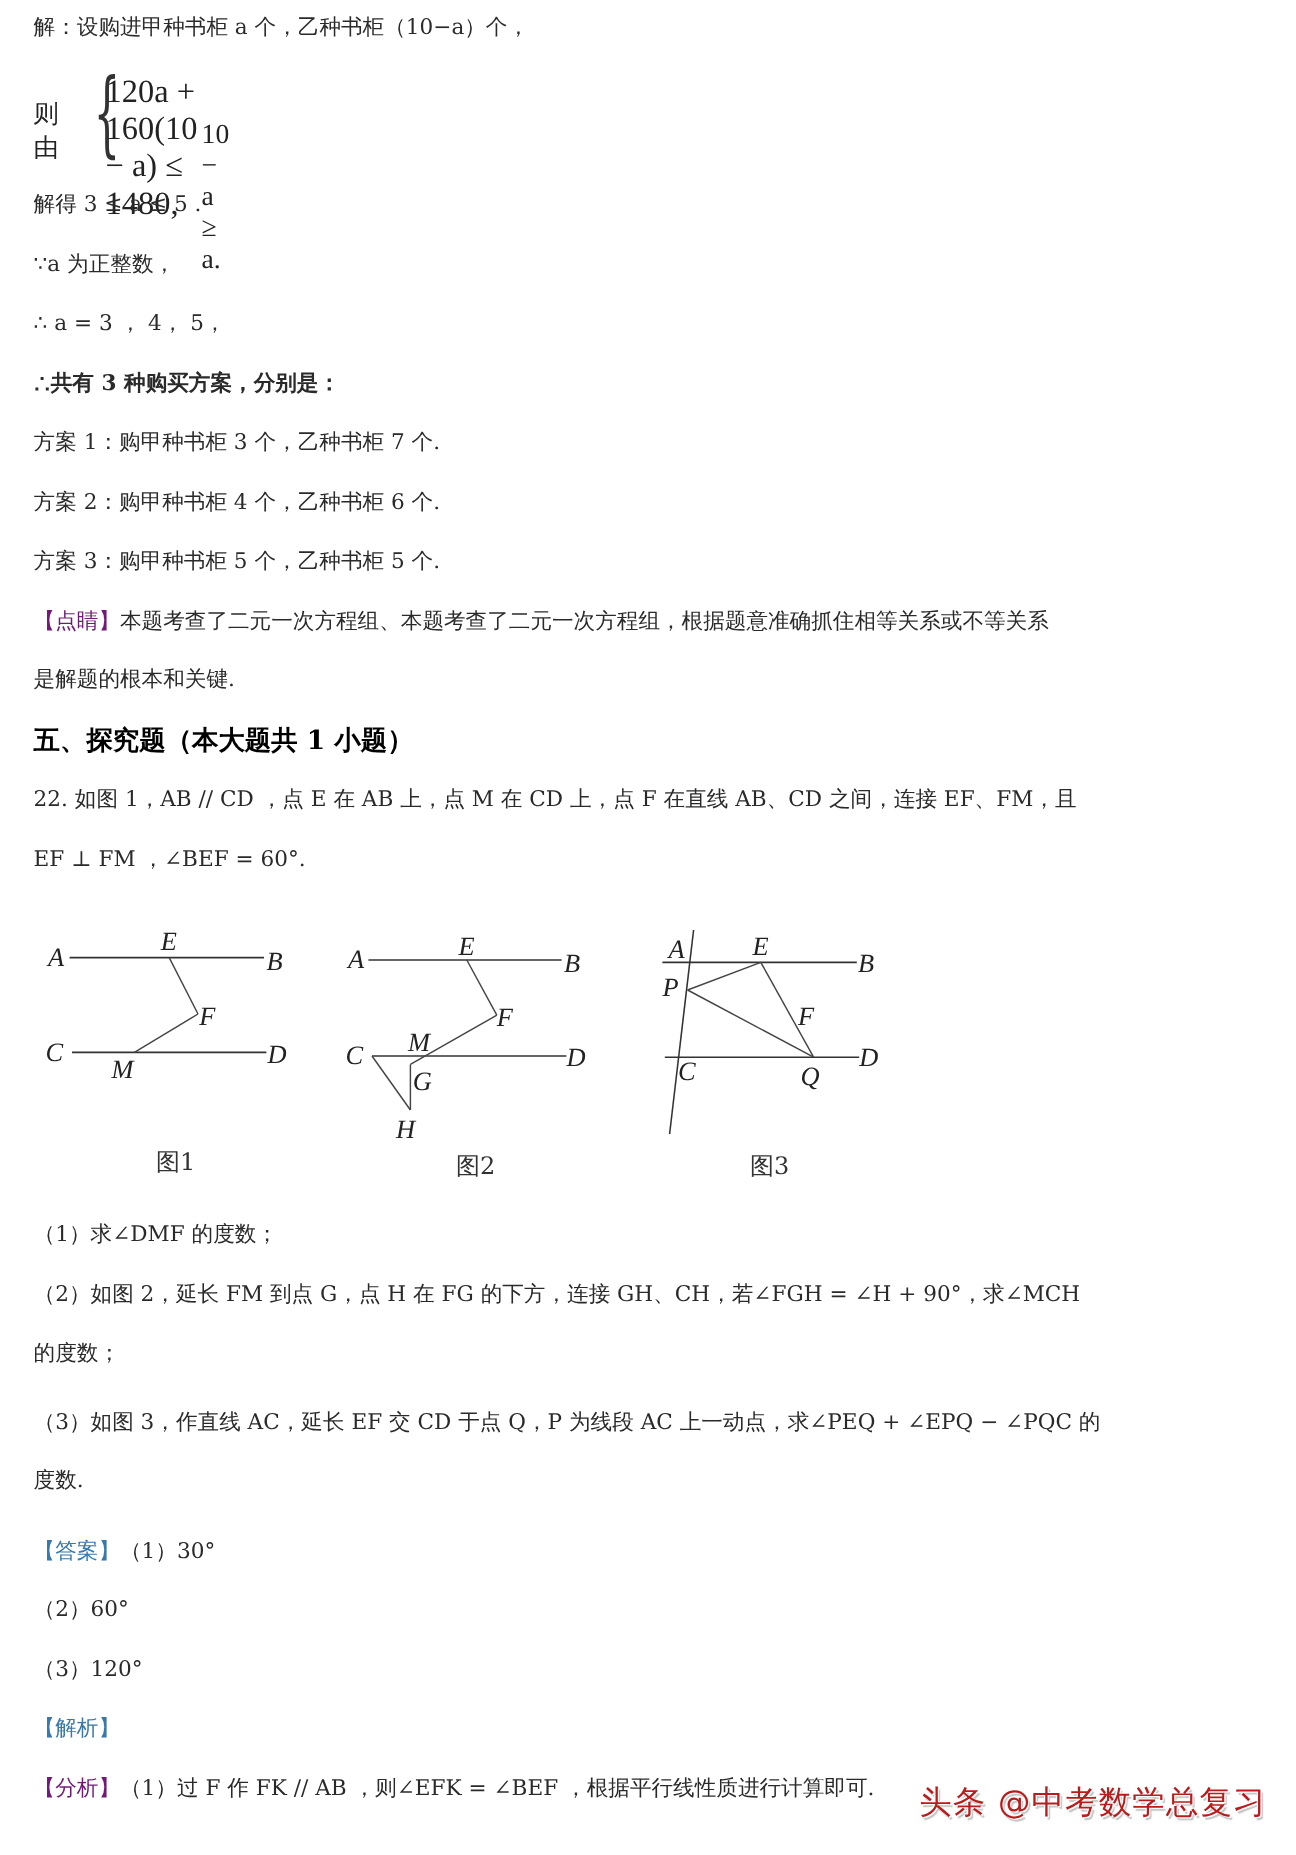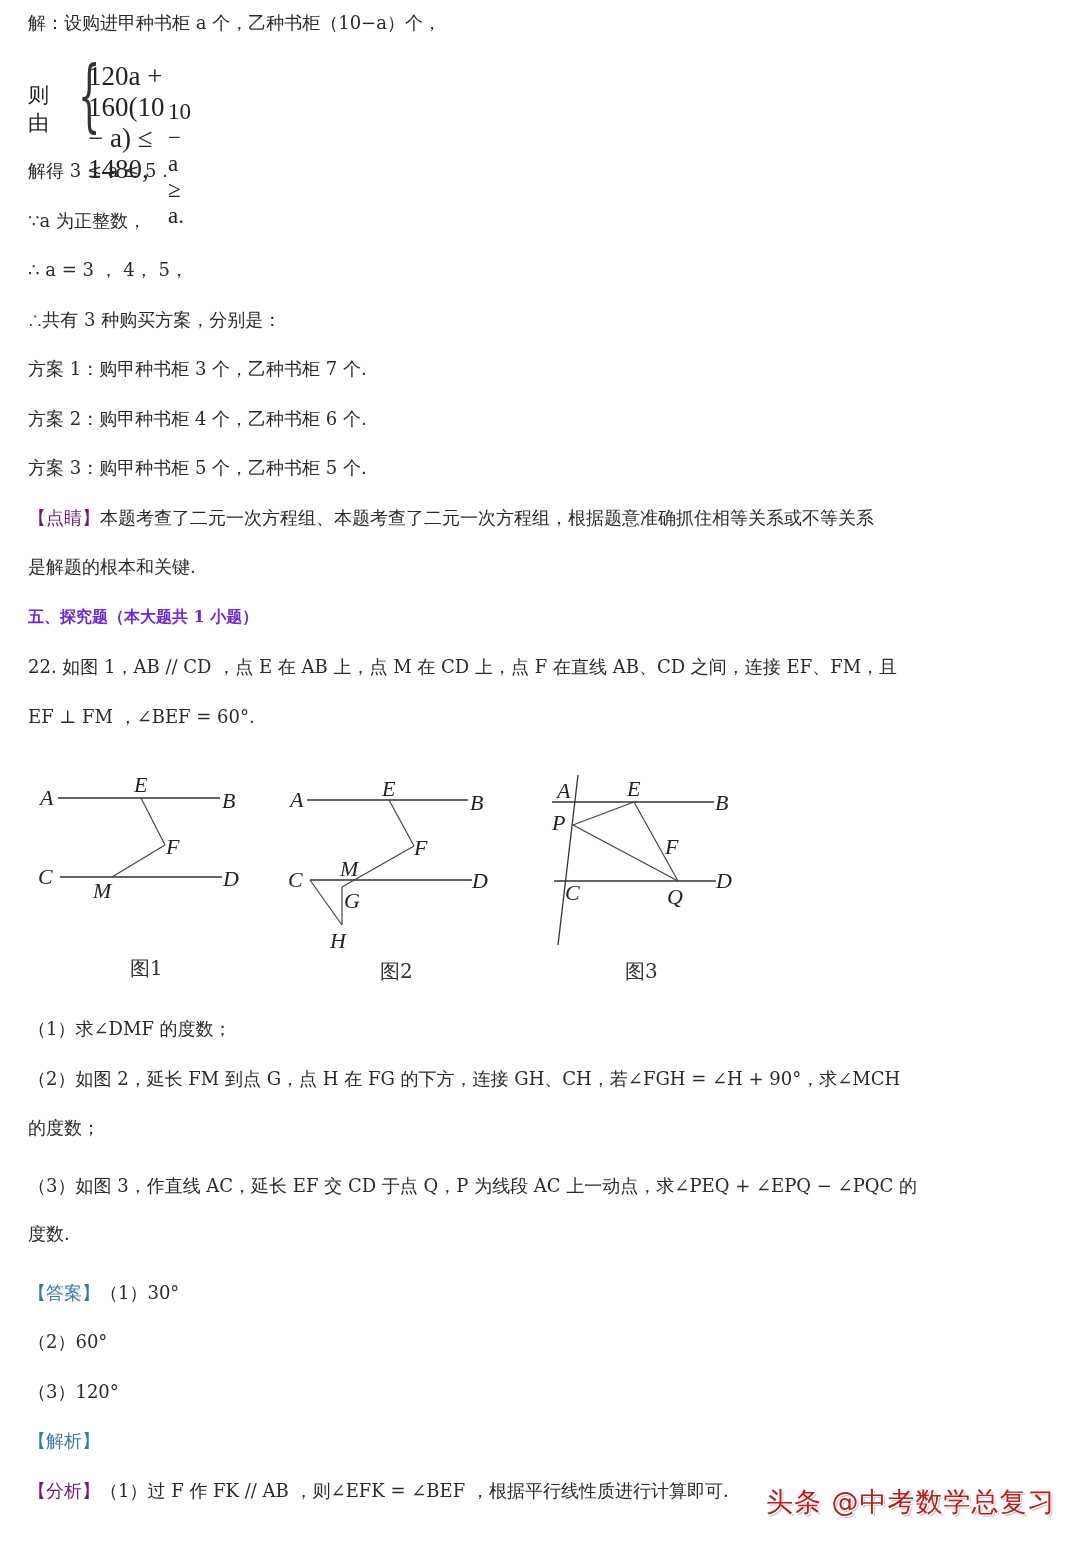--- a/index.html
+++ b/index.html
@@ -5,21 +5,21 @@
   html, body { margin: 0; padding: 0; background: #ffffff; }
   body {
     width: 1080px; height: 1546px; position: relative; overflow: hidden;
     font-family: "DejaVu Serif", "Liberation Serif", serif;
     color: #222222;
   }
   .line {
     position: absolute; left: 28px; white-space: nowrap;
     font-size: 18px; line-height: 30px; color: #2a2a2a;
   }
-  .heading { font-size: 16px; font-weight: bold; color: #6d28d9; }
+  .heading { font-size: 22px; font-weight: bold; color: #000000; }
   .tag-blue { color: #3a78a8; }
   .tag-black { color: #701a75; }
   .system {
     position: absolute; left: 28px; top: 55px; height: 80px;
     font-size: 21px;
   }
   .system .label { position: absolute; left: 0; top: 26px; }
   .system .brace {
     position: absolute; left: 50px; top: 0; font-size: 78px; line-height: 80px;
     font-family: "DejaVu Serif", serif; font-weight: 200; color: #333;
@@ -47,21 +47,21 @@
 <div class="system">
   <span class="label">则由</span>
   <span class="brace">{</span>
   <span class="eq1">120a + 160(10 − a) ≤ 1480,</span>
   <span class="eq2">10 − a ≥ a.</span>
 </div>
 
 <div class="line" style="top:156px;">解得 3 ≤ a ≤ 5 .</div>
 <div class="line" style="top:206px;">∵a 为正整数，</div>
 <div class="line" style="top:255px;">∴ a = 3 ， 4， 5，</div>
-<div class="line" style="top:305px;">∴共有 3 种购买方案，分别是：</div>
+<div class="line" style="top:305px;font-weight:bold;">∴共有 3 种购买方案，分别是：</div>
 <div class="line" style="top:354px;">方案 1：购甲种书柜 3 个，乙种书柜 7 个.</div>
 <div class="line" style="top:404px;">方案 2：购甲种书柜 4 个，乙种书柜 6 个.</div>
 <div class="line" style="top:453px;">方案 3：购甲种书柜 5 个，乙种书柜 5 个.</div>
 
 <div class="line" style="top:503px;">
   <span class="tag-black">【点睛】</span><span>本题考查了二元一次方程组、本题考查了二元一次方程组，根据题意准确抓住相等关系或不等关系</span>
 </div>
 <div class="line" style="top:552px;">是解题的根本和关键.</div>
 
 <div class="line heading" style="top:602px;">五、探究题（本大题共 1 小题）</div>

